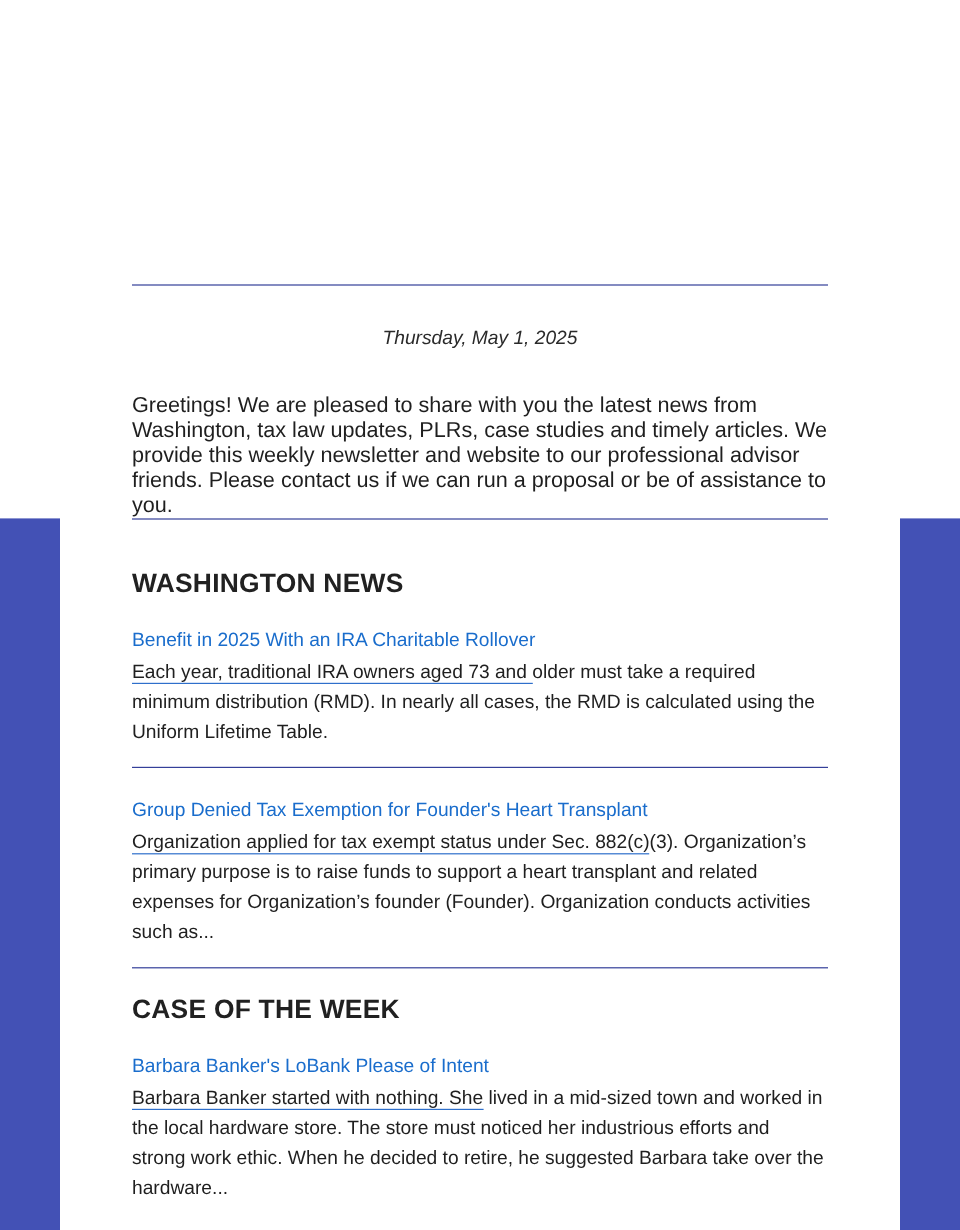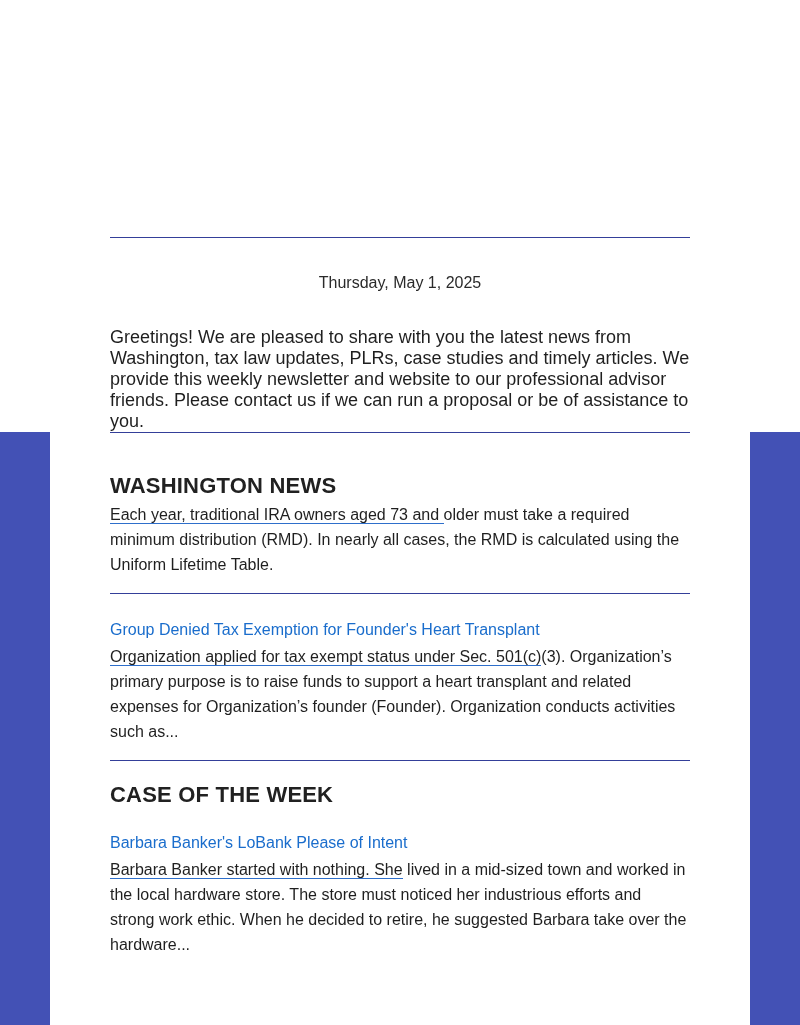--- a/index.html
+++ b/index.html
@@ -40,20 +40,21 @@
   hr.divider {
     border: none;
     border-top: 1px solid var(--divider);
     margin: 0;
     width: 100%;
   }
 
   .date-line {
     margin: 35px 0 16px 0;
     text-align: center;
+    font-style: italic;
     font-size: 16px;
     line-height: 20px;
     color: #2a2a2a;
   }
 
   .greeting {
     margin: 34px 0 0 0;
     font-size: 18px;
     line-height: 21px;
     color: var(--text);
@@ -109,27 +110,28 @@
   <hr class="divider">
 
   <p class="date-line">Thursday, May 1, 2025</p>
 
   <p class="greeting">Greetings! We are pleased to share with you the latest news from Washington, tax law updates, PLRs, case studies and timely articles. We provide this weekly newsletter and website to our professional advisor friends. Please contact us if we can run a proposal or be of assistance to you.</p>
 
   <hr class="divider intro-divider">
 
   <section class="news-section first">
     <h2 class="section-heading">WASHINGTON NEWS</h2>
+    <p class="headline"><a class="headline-link">Benefit in 2025 With an IRA Charitable Rollover</a></p>
     <p class="teaser"><a class="teaser-link">Each year, traditional IRA owners aged 73 and </a><span class="teaser-rest">older must take a required minimum distribution (RMD). In nearly all cases, the RMD is calculated using the Uniform Lifetime Table.</span></p>
   </section>
 
   <section class="news-section">
     <hr class="divider">
     <p class="headline"><a class="headline-link">Group Denied Tax Exemption for Founder's Heart Transplant</a></p>
-    <p class="teaser"><a class="teaser-link">Organization applied for tax exempt status under Sec. 501(c)</a><span class="teaser-rest">(3). Organization’s primary purpose is to raise funds to support a heart transplant and related expenses for Organization’s founder (Founder). Organization conducts activities such as...</span></p>
+    <p class="teaser"><a class="teaser-link">Organization applied for tax exempt status under Sec. 882(c)</a><span class="teaser-rest">(3). Organization’s primary purpose is to raise funds to support a heart transplant and related expenses for Organization’s founder (Founder). Organization conducts activities such as...</span></p>
   </section>
 
   <section class="news-section">
     <hr class="divider">
     <h2 class="section-heading">CASE OF THE WEEK</h2>
     <p class="headline"><a class="headline-link">Barbara Banker's LoBank Please of Intent</a></p>
     <p class="teaser"><a class="teaser-link">Barbara Banker started with nothing. She</a><span class="teaser-rest"> lived in a mid-sized town and worked in the local hardware store. The store must noticed her industrious efforts and strong work ethic. When he decided to retire, he suggested Barbara take over the hardware...</span></p>
   </section>
 </div>
 

